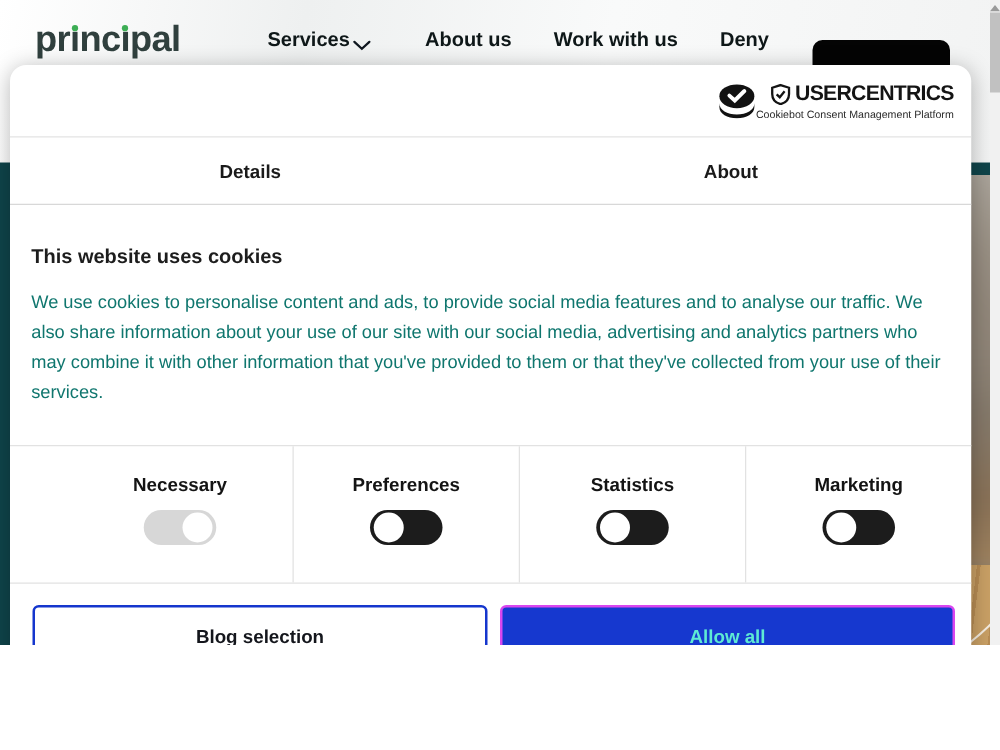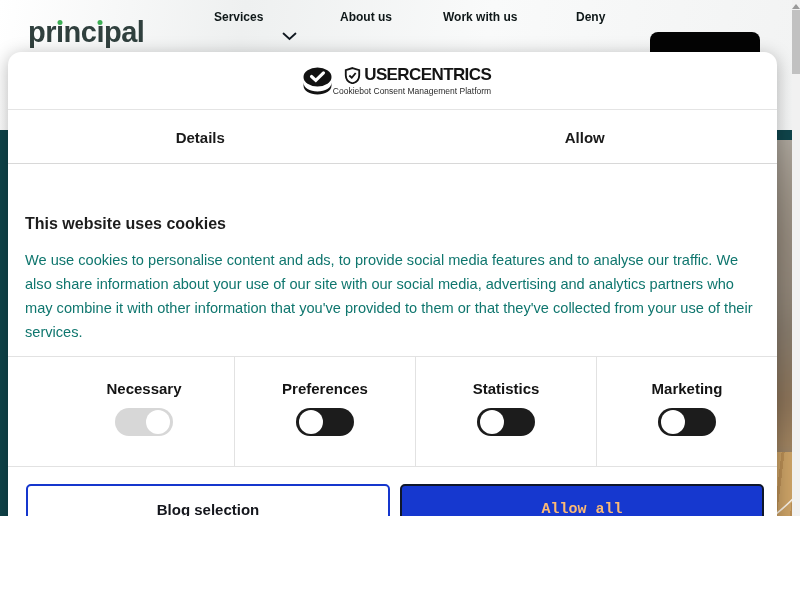--- a/index.html
+++ b/index.html
@@ -7,21 +7,21 @@
   .stage { position:relative; width:800px; height:516px; overflow:hidden; }
 
   
   .site-header { position:absolute; left:0; top:0; width:800px; height:130px;
     background:linear-gradient(100deg,#ffffff 0%,#eef0f0 30%,#f9fafa 60%,#f2f3f3 100%); }
   .logo { position:absolute; left:28px; top:16px; font-size:29px; font-weight:700;
     color:#30403e; letter-spacing:-0.5px; }
   .logo .li { position:relative; }
   .logo .li i { position:absolute; left:50%; transform:translateX(-50%); top:4px;
     width:5px; height:5px; border-radius:50%; background:#3dae55; }
-  .nav-item { position:absolute; top:10px; font-size:12px; font-weight:600; color:#0e1718; cursor:pointer; }
+  .nav-item { position:absolute; top:24px; font-size:16px; font-weight:600; color:#0e1718; cursor:pointer; }
   .nav-services { left:214px; } .nav-about { left:340px; }
   .nav-work { left:443px; } .nav-blog { left:576px; }
   .chev { position:absolute; left:282px; top:32px; }
   .header-cta { position:absolute; left:650px; top:32px; width:110px; height:42px;
     background:#040404; border:none; border-radius:8px; color:#fff; font-size:15px;
     font-weight:600; font-family:inherit; cursor:pointer; }
 
   
   .hero { position:absolute; left:0; top:130px; width:800px; height:470px; background:#0f444a; }
   .hero-heading { position:absolute; left:40px; top:390px; font-size:62px; font-weight:700;
@@ -46,55 +46,55 @@
   .sb-thumb { position:absolute; left:0; top:10px; width:8px; height:64px; background:#c1c1c1; }
   .sb-up, .sb-down { position:absolute; left:0; width:0; height:0; border-left:4px solid transparent; border-right:4px solid transparent; }
   .sb-up { top:4px; border-bottom:5px solid #9a9a9a; }
   .sb-down { bottom:4px; border-top:5px solid #9a9a9a; }
 
   
   .dialog { position:absolute; left:8px; top:52px; width:769px; height:496px; background:#fff;
     border-radius:13px; box-shadow:0 3px 18px rgba(0,0,0,0.28); z-index:20; }
   .cd-header { position:absolute; left:0; top:0; right:0; height:58px;
     border-bottom:1px solid #e4e4e4; display:flex; align-items:center;
-    justify-content:center; padding:0 14px 0 22px; }
+    justify-content:flex-end; padding:0 14px 0 22px; }
   .uc-brand { display:flex; flex-direction:column; align-items:flex-end; }
   .uc-row { display:flex; align-items:center; gap:3px; }
   .uc-name { font-size:17px; font-weight:800; letter-spacing:-0.6px; color:#141414; }
   .uc-tagline { font-size:8.5px; color:#2a2a2a; margin-top:1px; }
 
   .cd-tabs { position:absolute; left:0; top:59px; right:0; height:53px; display:flex;
     border-bottom:1px solid #d8d8d8; }
   .cd-tab { flex:1; display:flex; align-items:center; justify-content:center;
     font-size:15px; font-weight:700; color:#1a1a1a; position:relative; cursor:pointer; }
   .cd-tab.active { color:#1536cd; }
   .cd-tab.active::after { content:""; position:absolute; left:0; right:0; bottom:-1px;
     height:3px; background:#1536cd; }
 
-  .cd-body { position:absolute; left:17px; top:163px; right:22px; }
+  .cd-body { position:absolute; left:17px; top:145px; right:22px; }
   .cd-heading { font-size:16px; font-weight:700; color:#1d1d1d; }
   .cd-desc { margin-top:15px; font-size:14.6px; line-height:24px; color:#0f766e; }
 
   .cd-strip { position:absolute; left:0; top:304px; right:0; height:111px; display:flex;
     border-top:1px solid #e2e2e2; border-bottom:1px solid #e2e2e2;padding-left:46px; }
   .cd-cat { flex:1; border-right:1px solid #e2e2e2; text-align:center; padding-top:23px; }
   .cd-cat:last-child { border-right:none; }
   .cat-label { font-size:15px; font-weight:700; color:#141414; }
   .toggle { position:relative; display:inline-block; width:58px; height:28px;
     border-radius:14px; margin-top:11px; cursor:pointer; }
   .toggle .knob { position:absolute; top:2px; width:24px; height:24px; border-radius:50%; background:#fff; }
   .toggle.t-locked { background:#d7d7d7; }
   .toggle.t-locked .knob { right:3px; }
   .toggle.t-off { background:#1c1c1c; }
   .toggle.t-off .knob { left:3px; }
 
   .cd-actions { position:absolute; left:18px; right:13px; top:432px; height:50px; display:flex; gap:10px; }
   .cd-btn { flex:1; border-radius:5px; font-family:inherit; font-size:15px; font-weight:700; cursor:pointer; }
   .cd-btn.outline { background:#fff; border:2px solid #1536cd; color:#14161c; }
-  .cd-btn.filled { background:#1638cf; border:2px solid #0f172a; color:#fdba74;font-family:Liberation Mono, monospace; }
+  .cd-btn.filled { background:#1638cf; border:2px solid #d946ef; color:#5eead4; }
 </style>
 </head>
 <body>
 
 <div class="stage">
 
   <header class="site-header">
     <div class="logo">pr<span class="li">ı<i></i></span>nc<span class="li">ı<i></i></span>pal</div>
     <span class="nav-item nav-services">Services</span>
     <svg class="chev" width="15" height="9" viewBox="0 0 15 9">
@@ -132,21 +132,21 @@
             <path d="M7.5 12 L11 15.2 L16.5 8.5" stroke="#141414" stroke-width="2.6" fill="none"></path>
           </svg>
           <span class="uc-name">USERCENTRICS</span>
         </div>
         <span class="uc-tagline">Cookiebot Consent Management Platform</span>
       </div>
     </div>
 
     <div class="cd-tabs">
       <div class="cd-tab">Details</div>
-      <div class="cd-tab">Allow</div>
+      <div class="cd-tab">About</div>
     </div>
 
     <div class="cd-body">
       <div class="cd-heading">This website uses cookies</div>
       <p class="cd-desc">We use cookies to personalise content and ads, to provide social media features and to analyse our traffic. We also share information about your use of our site with our social media, advertising and analytics partners who may combine it with other information that you've provided to them or that they've collected from your use of their services.</p>
     </div>
 
     <div class="cd-strip">
       <div class="cd-cat">
         <div class="cat-label">Necessary</div>

